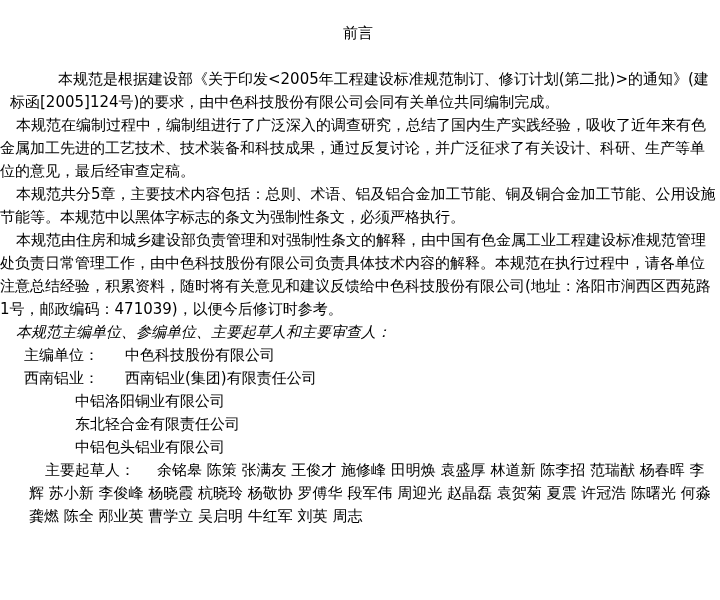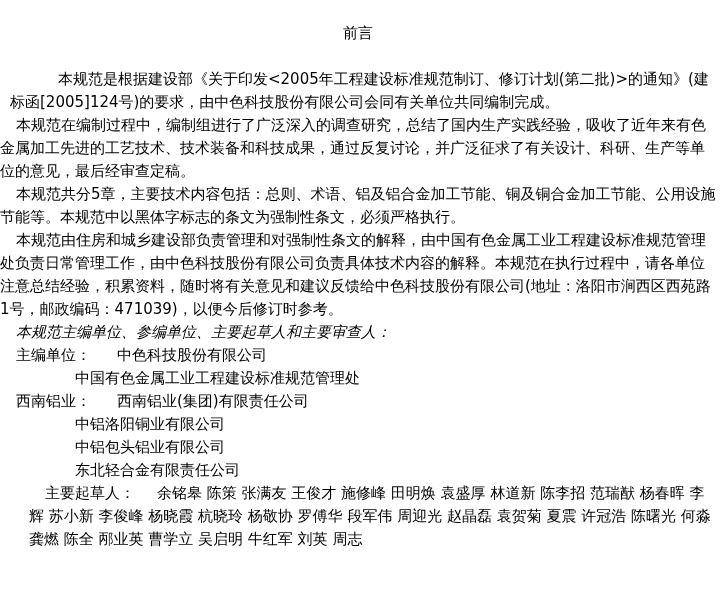--- a/index.html
+++ b/index.html
@@ -25,21 +25,21 @@
   .doc-title {
     text-align: center;
     font-size: 15px;
     font-weight: normal;
     margin: 0 0 23px 0;
   }
   p { margin: 0; padding: 0; }
   .p-first { text-indent: 48px; padding-left: 10px; }
   .p-body  { text-indent: 16px; }
   .roster-intro { text-indent: 16px; font-style: italic; }
-  .unit-line { padding-left: 16px; }
+  .unit-line { padding-left: 24px; }
   .unit-line .unit-value { margin-left: 26px; }
   .unit-cont { padding-left: 75px; }
   .flow-line { text-indent: 16px; margin-left: 29px; }
   .flow-line .flow-label { margin-right: 22px; }
 </style>
 </head>
 <body>
 
 <div class="doc">
 
@@ -51,27 +51,26 @@
 
   <p class="p-body">本规范共分5章，主要技术内容包括：总则、术语、铝及铝合金加工节能、铜及铜合金加工节能、公用设施节能等。本规范中以黑体字标志的条文为强制性条文，必须严格执行。</p>
 
   <p class="p-body">本规范由住房和城乡建设部负责管理和对强制性条文的解释，由中国有色金属工业工程建设标准规范管理处负责日常管理工作，由中色科技股份有限公司负责具体技术内容的解释。本规范在执行过程中，请各单位注意总结经验，积累资料，随时将有关意见和建议反馈给中色科技股份有限公司(地址：洛阳市涧西区西苑路1号，邮政编码：471039)，以便今后修订时参考。</p>
 
   <p class="roster-intro">本规范主编单位、参编单位、主要起草人和主要审查人：</p>
 
   <div class="unit-line">
     <span class="unit-label">主编单位：</span><span class="unit-value">中色科技股份有限公司</span>
   </div>
-  <div class="unit-cont">中国有色金属工业工程建设标准规范管理处</div>
 
   <div class="unit-line">
     <span class="unit-label">西南铝业：</span><span class="unit-value">西南铝业(集团)有限责任公司</span>
   </div>
   <div class="unit-cont">中铝洛阳铜业有限公司</div>
+  <div class="unit-cont">东北轻合金有限责任公司</div>
   <div class="unit-cont">中铝包头铝业有限公司</div>
-  <div class="unit-cont">东北轻合金有限责任公司</div>
 
   <p class="flow-line">
     <span class="flow-label">主要起草人：</span><span>余铭皋 陈策 张满友 王俊才 施修峰 田明焕 袁盛厚 林道新 陈李招 范瑞猷 杨春晖 李辉 苏小新 李俊峰 杨晓霞 杭晓玲 杨敬协 罗傅华 段军伟 周迎光 赵晶磊 袁贺菊 夏震 许冠浩 陈曙光 何淼 龚燃 陈全 邴业英 曹学立 吴启明 牛红军 刘英 周志</span>
   </p>
 
 
 </div>
 
 </body></html>

